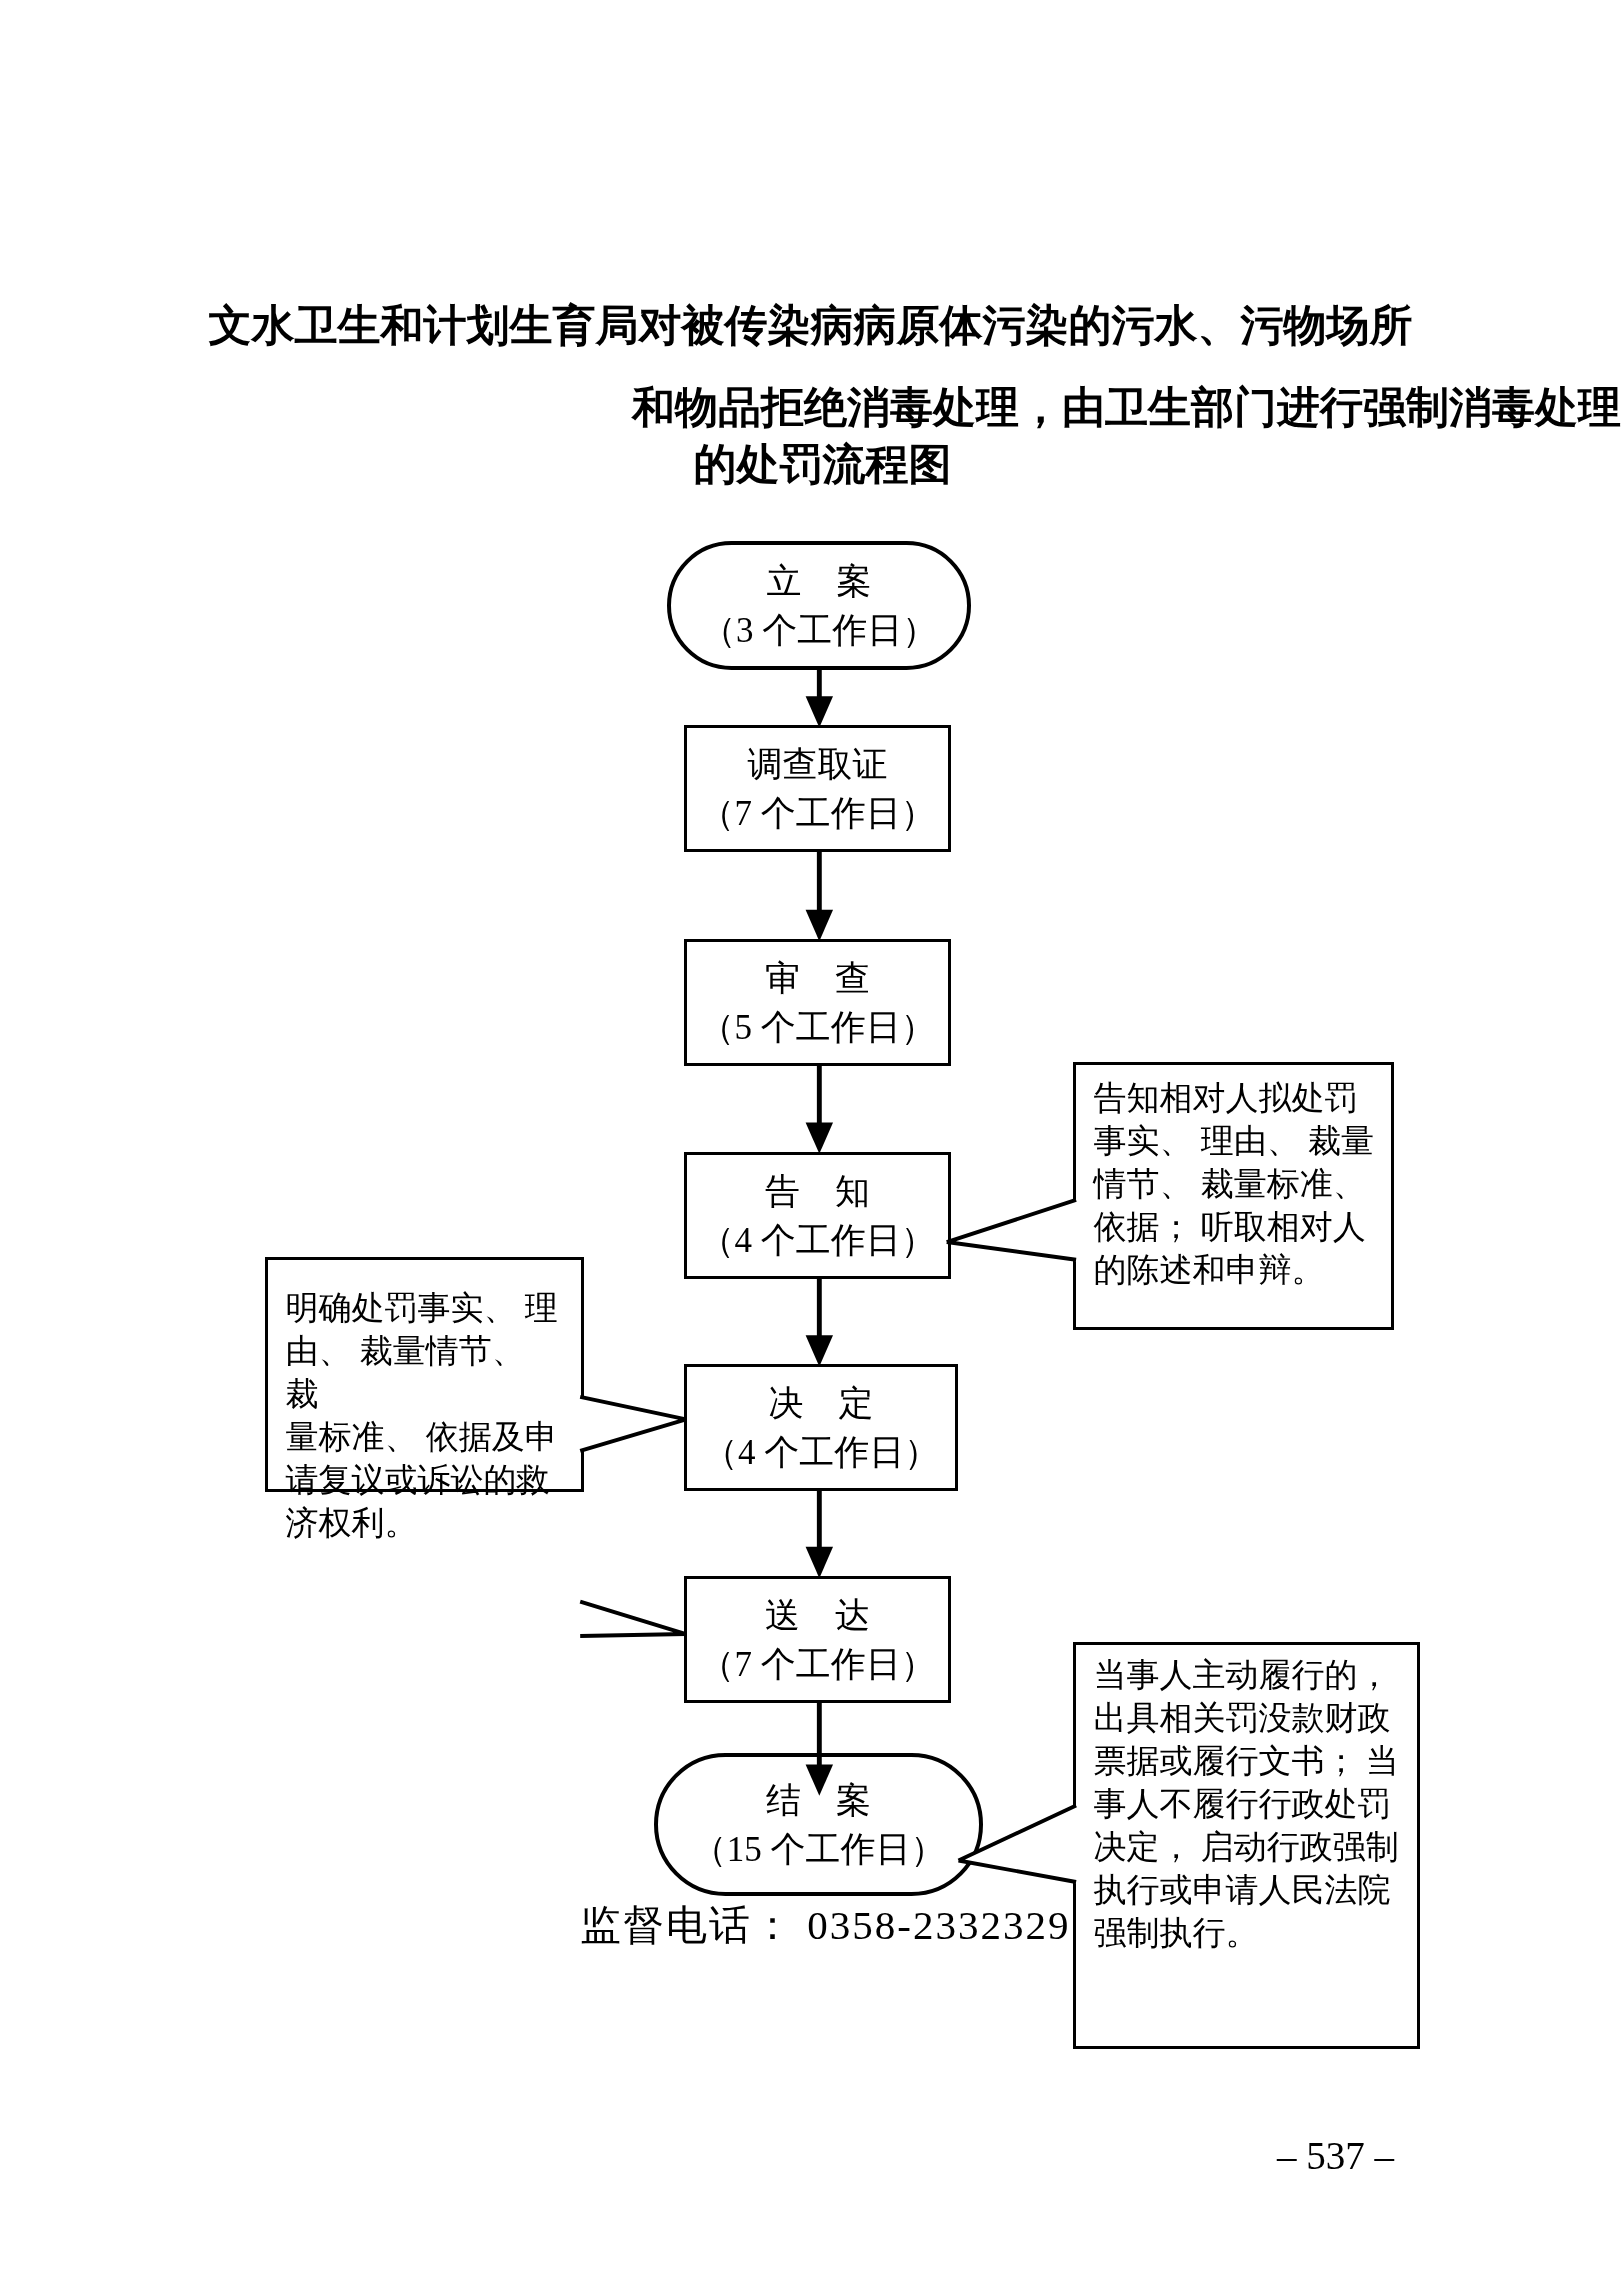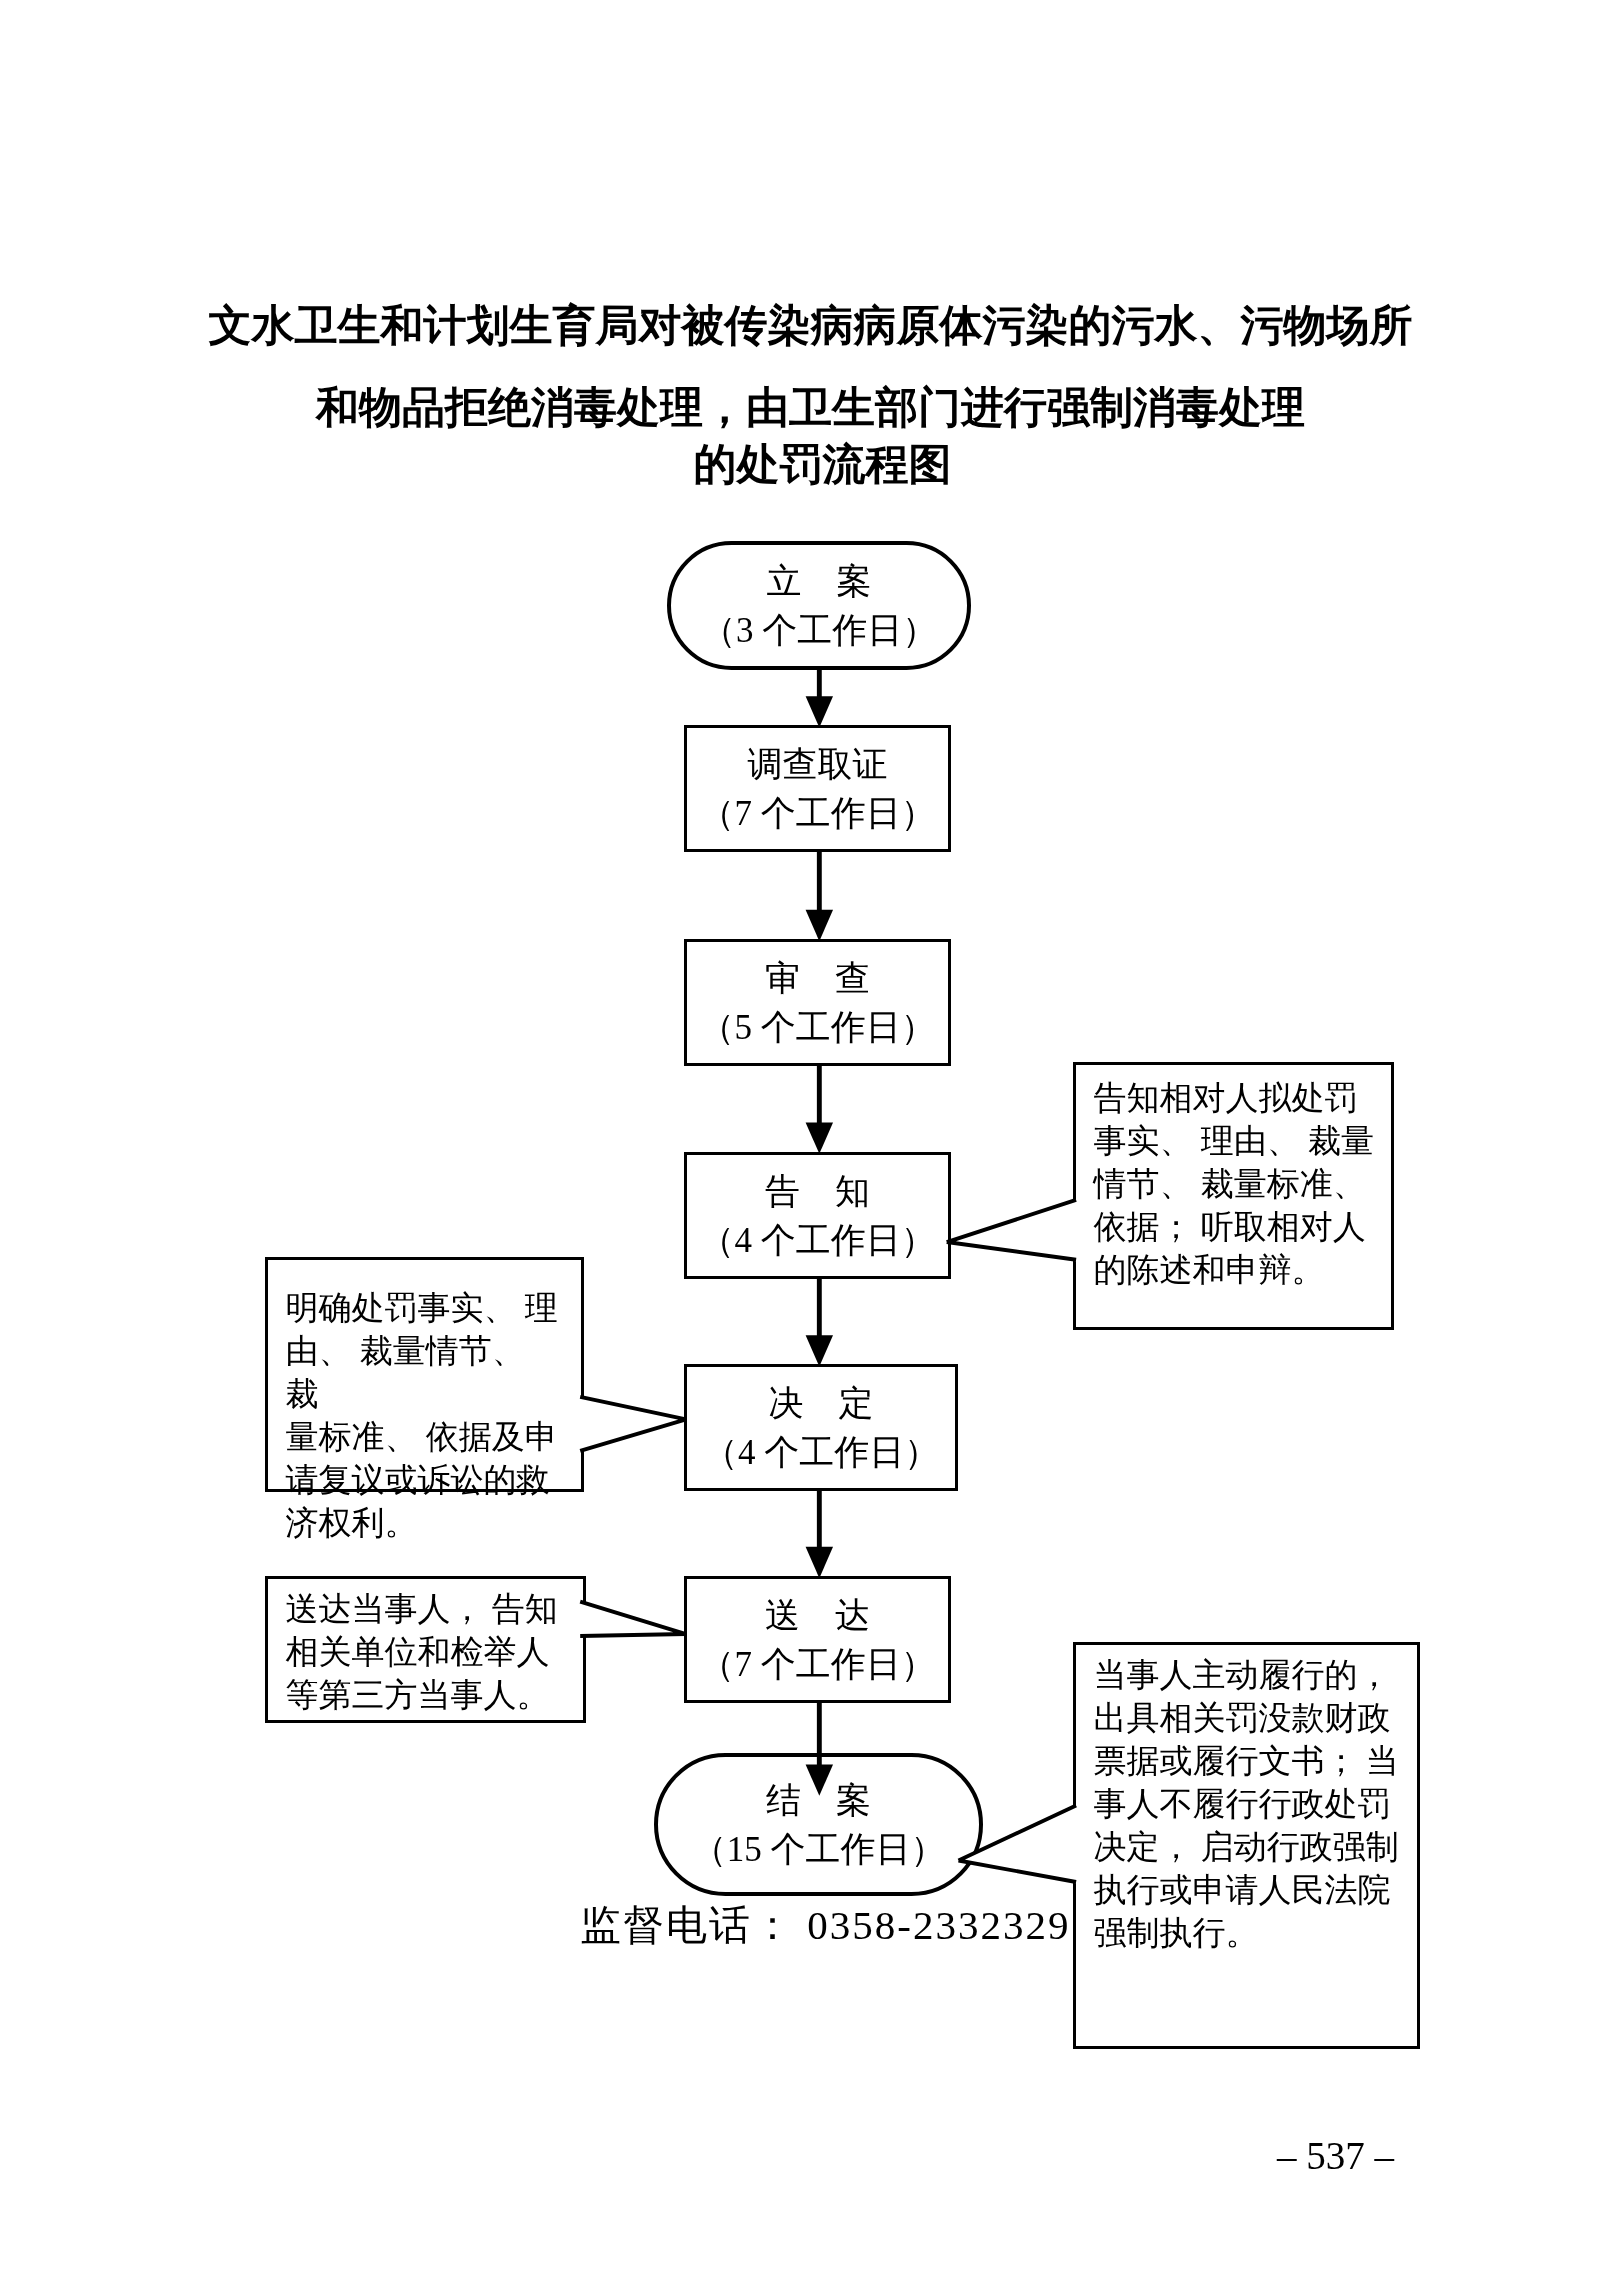--- a/index.html
+++ b/index.html
@@ -7,21 +7,21 @@
     position:relative;width:1621px;height:2293px;background:#ffffff;
     font-family:"Liberation Serif","DejaVu Serif",serif;color:#000;overflow:hidden;
   }
   
   .title-line{
     position:absolute;left:0;width:1621px;text-align:center;
     font-family:"Liberation Sans","DejaVu Sans",sans-serif;
     font-weight:bold;font-size:43px;line-height:51px;color:#000;white-space:nowrap;
   }
   .t1{top:300px;}
-  .t2{top:382px;}
+  .t2{top:382px;text-align:right;}
   .t3{top:439px;padding-left:12px;}
   
   .node{
     position:absolute;box-sizing:border-box;border:3.9px solid #000;background:#fff;
     display:flex;flex-direction:column;justify-content:center;align-items:center;
     font-size:35px;line-height:49px;text-align:center;z-index:2;
   }
   .stadium{border-width:4.9px;}
   #node-0{left:667px;top:541px;width:304px;height:129px;border-radius:65px;}
   #node-1{left:684px;top:725px;width:267px;height:127px;}
@@ -99,23 +99,20 @@
   <div class="callout" id="callout-0">告知相对人拟处罚
 事实、 理由、 裁量
 情节、 裁量标准、
 依据； 听取相对人
 的陈述和申辩。</div>
   <div class="callout" id="callout-1">明确处罚事实、 理
 由、 裁量情节、 裁
 量标准、 依据及申
 请复议或诉讼的救
 济权利。</div>
-  <div class="callout" id="callout-2">送达当事人， 告知
-相关单位和检举人
-等第三方当事人。</div>
   <div class="callout" id="callout-3">当事人主动履行的，
 出具相关罚没款财政
 票据或履行文书； 当
 事人不履行行政处罚
 决定， 启动行政强制
 执行或申请人民法院
 强制执行。</div>
 
   <svg class="overlay" width="1621" height="2293" viewBox="0 0 1654 2339">
     <g>

